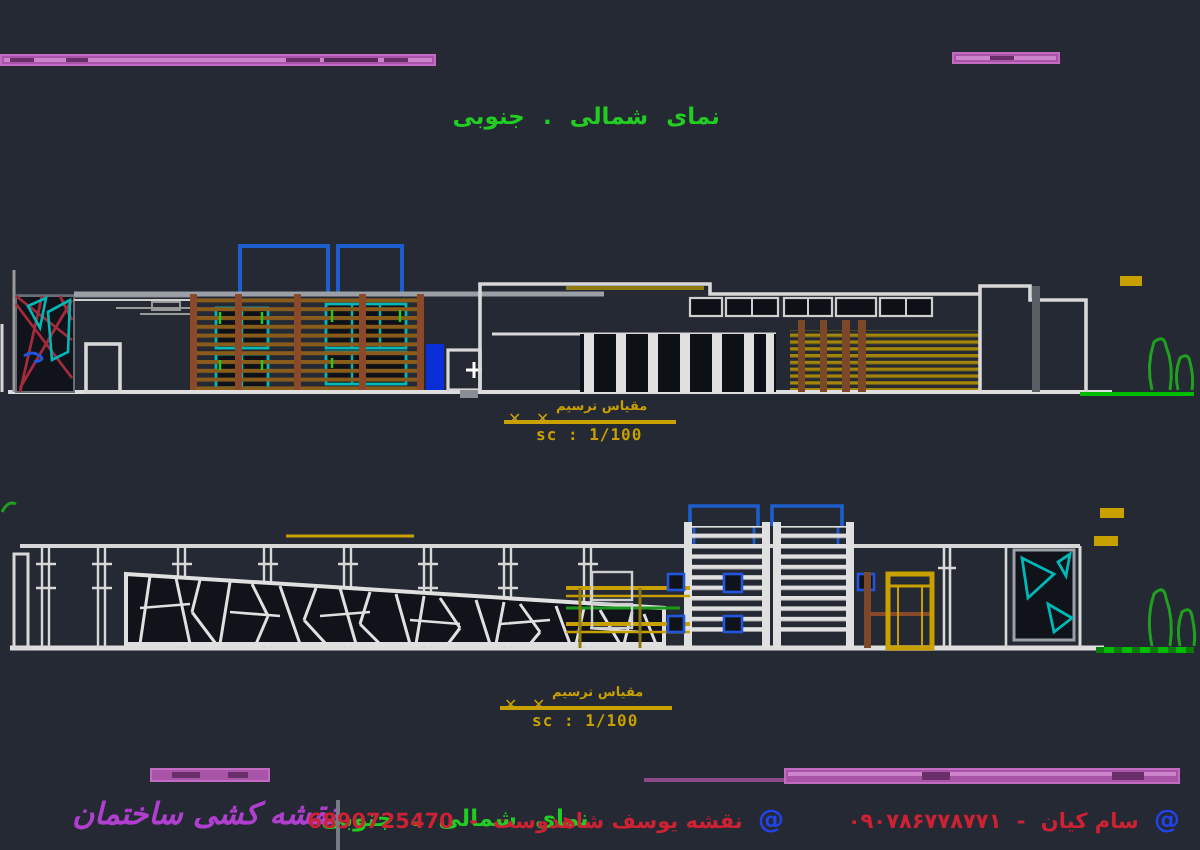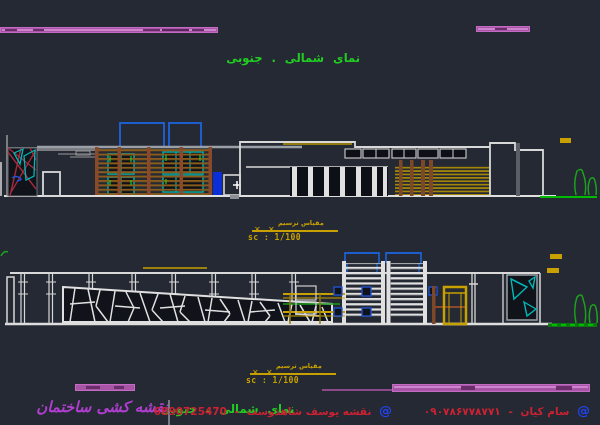--- a/index.html
+++ b/index.html
@@ -14,25 +14,25 @@
   .mbar { background:#a855a8; border:1px solid #c36ac3; }
   .mbar .dash { position:absolute; top:1px; bottom:1px; background:#6a2f6a; }
   .mbar .hi { position:absolute; left:1px; right:1px; top:1px; height:2px; background:#cd84cd; }
   
   .gtitle {
     color:#22cc22; font-weight:bold; font-size:11.5px;
     letter-spacing:2px; word-spacing:5px;
     direction:rtl; text-align:center; white-space:nowrap;margin-top:28px;
   }
   
-  .sbar { width:118px; height:22px;margin-top:20px; }
+  .sbar { width:118px; height:22px; }
   .sbar .sq { position:absolute; left:50px; top:-1px; color:#c8a000; font-size:6.5px; font-weight:bold; direction:rtl; letter-spacing:1px; white-space:nowrap; }
   .sbar .sline { position:absolute; left:24px; top:10px; width:86px; height:2px; background:#c8a000; }
   .sbar .xm { position:absolute; top:5px; color:#c8a000; font-size:8px; font-weight:bold; }
-  .sbar .scap { position:absolute; left:20px; top:12.5px; color:#c8a000; font-size:8px; font-weight:bold; letter-spacing:0.5px; font-family:"DejaVu Sans Mono", monospace; }
+  .sbar .scap { position:absolute; left:40px; top:12.5px; color:#c8a000; font-size:8px; font-weight:bold; letter-spacing:0.5px; font-family:"DejaVu Sans Mono", monospace; }
   
   .watermark { color:#b03fd0; font-size:15px; font-style:italic; font-weight:bold; direction:rtl; white-space:nowrap; }
   .contact { color:#cc2233; font-size:10.5px; font-weight:bold; direction:rtl; white-space:nowrap; }
   .contact span { margin-left:4px; }
   .at { color:#2244ee; font-size:13px; font-weight:bold; }
   .vsep { width:2px; background:#777c84; }
   svg { position:absolute; left:0; display:block; }
 </style>
 </head>
 <body>

